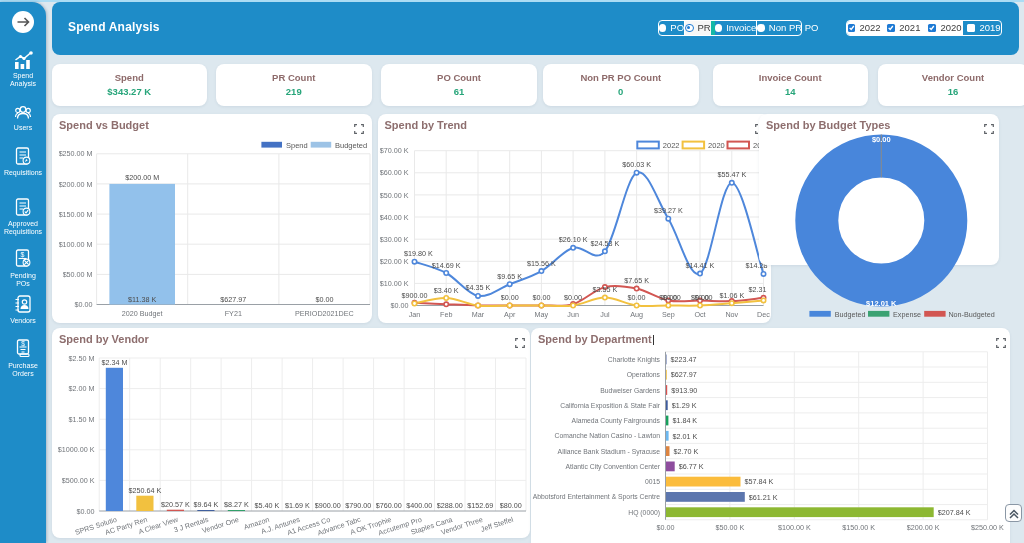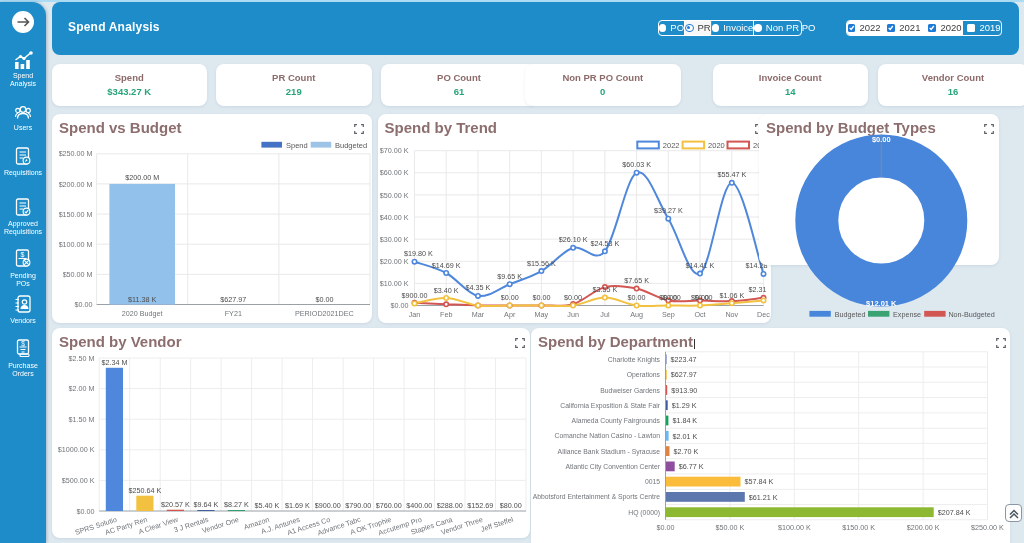--- a/index.html
+++ b/index.html
@@ -1,19 +1,19 @@
 <!DOCTYPE html>
 <html><head><meta charset="utf-8">
 <style>
 *{margin:0;padding:0;box-sizing:border-box}
 body{width:1024px;height:543px;font-family:"Liberation Sans",sans-serif;background:#dde8ef;overflow:hidden;position:relative}
 svg{font-family:"Liberation Sans",sans-serif}
 .abs{position:absolute}
 .panel{position:absolute;background:#fff;border-radius:8px;box-shadow:0 1px 3px rgba(60,90,120,.10)}
-.ptitle{position:absolute;left:7px;top:5px;font-size:15px;font-weight:bold;color:#8d6e6e}
+.ptitle{position:absolute;left:7px;top:5px;font-size:11px;font-weight:bold;color:#8d6e6e}
 .card{position:absolute;top:63.5px;height:42px;background:#fff;border-radius:8px;box-shadow:0 1px 3px rgba(60,90,120,.10);text-align:center}
 .card .t{margin-top:8px;font-size:9.5px;font-weight:bold;color:#8d6a6a}
 .card .v{margin-top:3px;font-size:9.5px;font-weight:bold;color:#27a57a}
 .sbtext{position:absolute;width:46px;text-align:center;color:#fff;font-size:7px;line-height:7.5px}
 .hseg{display:flex;align-items:center;white-space:nowrap}
 </style></head><body>
 <div class="abs" style="left:0;top:0;width:1024px;height:2px;background:#abdcf4"></div>
 <div class="abs" style="left:0;top:2px;width:46px;height:541px;background:#1E8CC8;border-radius:0 14px 0 0;box-shadow:1px 0 3px rgba(0,40,80,.25)"></div>
 <div class="abs" style="left:52px;top:2px;width:967px;height:53px;background:#1E8CC8;border-radius:8px"></div>
 <div class="abs" style="left:68px;top:20px;font-size:12px;font-weight:bold;color:#fff;letter-spacing:.2px">Spend Analysis</div>
@@ -72,21 +72,21 @@
 <div class="sbtext" style="left:0;top:317px">Vendors</div>
 <svg class="abs" style="left:14px;top:339px" width="18" height="19" viewBox="0 0 18 19">
     <rect x="3.5" y="1" width="11" height="14" rx="1.5" fill="none" stroke="#fff" stroke-width="1.3"></rect>
     <text x="9" y="6.5" font-size="6.5" fill="#fff" text-anchor="middle">$</text>
     <path d="M5.5,8 H12.5 M6.5,10.5 H11.5 M7.5,13 H10.5" stroke="#fff" stroke-width="1.1"></path>
     <rect x="6" y="15" width="9" height="2.5" rx="1" fill="none" stroke="#fff" stroke-width="1.1"></rect>
   </svg>
 <div class="sbtext" style="left:0;top:362px">Purchase<br>Orders</div>
 <div class="abs" style="left:657.8px;top:19.8px;width:144px;height:16px;border:1px solid #fff;border-radius:4px;display:flex;color:#fff;font-size:9.5px">
 <div class="hseg" style="width:32.6px;justify-content:center;border-right:1px solid #fff"><span style="flex:none;width:7.5px;height:7.5px;border-radius:50%;background:#fff;margin-right:4px"></span>PO</div>
-<div class="hseg" style="width:32.6px;justify-content:center;background:#f7f7f7;color:#3c3c3c;border-right:1px solid #14b8a6"><span style="flex:none;width:8.5px;height:8.5px;border-radius:50%;background:#fff;border:1.6px solid #1E7AD4;margin-right:4px;position:relative">
+<div class="hseg" style="width:32.6px;justify-content:center;background:#f7f7f7;color:#3c3c3c;border-right:4px solid #14b8a6"><span style="flex:none;width:8.5px;height:8.5px;border-radius:50%;background:#fff;border:1.6px solid #1E7AD4;margin-right:4px;position:relative">
         <span style="position:absolute;left:1.1px;top:1.1px;width:3.1px;height:3.1px;background:#1E7AD4;border-radius:50%"></span>
       </span>PR</div>
 <div class="hseg" style="width:49.4px;border-right:1px solid #fff"><span style="flex:none;width:7.5px;height:7.5px;border-radius:50%;background:#fff;margin-right:4px"></span>Invoice</div>
 <div class="hseg" style="flex:1;justify-content:center"><span style="flex:none;width:7.5px;height:7.5px;border-radius:50%;background:#fff;margin-right:4px"></span>Non PR PO</div>
 </div>
 <div class="abs" style="left:845.5px;top:19.8px;width:156.1px;height:16px;border:1px solid #fff;border-radius:4px;display:flex;font-size:9.5px;overflow:hidden">
 <div class="hseg" style="width:40.8px;padding-left:1px;background:#fff;color:#3c3c3c"><span style="flex:none;display:inline-block;width:7.5px;height:7.5px;background:#1E7AD4;border-radius:1.5px;margin-right:4.5px;position:relative">
         <svg width="7.5" height="7.5" viewBox="0 0 9 9" style="position:absolute;left:0;top:0">
           <path d="M2,4.6 l1.8,2 L7,2.4" fill="none" stroke="#fff" stroke-width="1.6"></path>
         </svg>
@@ -108,21 +108,21 @@
     <div class="v">$343.27 K</div>
   </div>
 <div class="card" style="left:216px;width:155.5px">
     <div class="t">PR Count</div>
     <div class="v">219</div>
   </div>
 <div class="card" style="left:381px;width:156px">
     <div class="t">PO Count</div>
     <div class="v">61</div>
   </div>
-<div class="card" style="left:525px;width:155.5px">
+<div class="card" style="left:543px;width:155.5px">
     <div class="t">Non PR PO Count</div>
     <div class="v">0</div>
   </div>
 <div class="card" style="left:712.7px;width:155px">
     <div class="t">Invoice Count</div>
     <div class="v">14</div>
   </div>
 <div class="card" style="left:878px;width:150px">
     <div class="t">Vendor Count</div>
     <div class="v">16</div>

